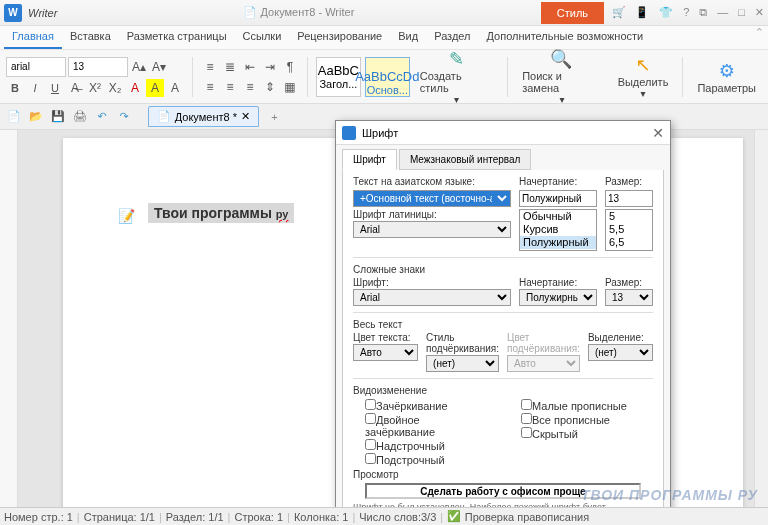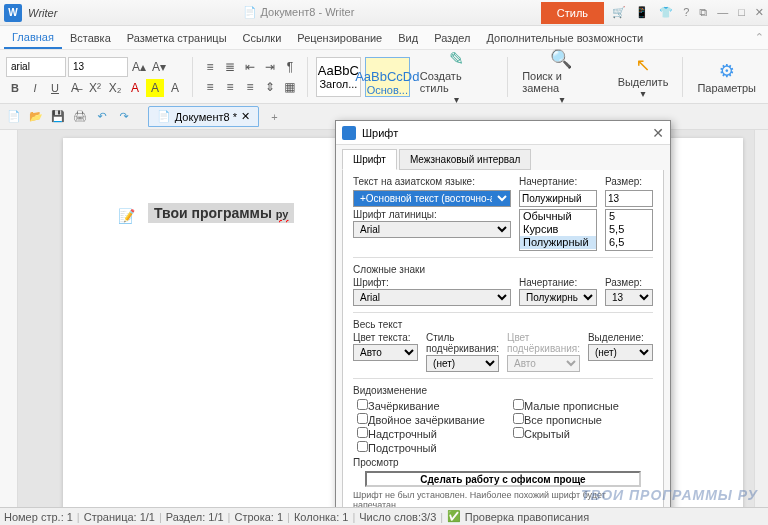--- a/index.html
+++ b/index.html
@@ -6,21 +6,21 @@
 body { width: 768px; height: 525px; background: #fff; position: relative; overflow: hidden; }
 
 .titlebar { height: 26px; background: linear-gradient(#f8f8f8,#eee); display: flex; align-items: center; padding: 0 4px; border-bottom: 1px solid #ddd; }
 .titlebar .app-icon { width: 18px; height: 18px; background: #2b7cd3; color: #fff; display: flex; align-items: center; justify-content: center; font-weight: bold; font-size: 10px; border-radius: 2px; }
 .titlebar .title { margin-left: 6px; color: #444; font-style: italic; }
 .titlebar .spacer { flex: 1; text-align: center; color: #888; }
 .titlebar .login-btn { background: #e55a2b; color: #fff; padding: 5px 16px; font-size: 11px; border: none; cursor: pointer; }
 .titlebar .win-controls { display: flex; margin-left: 8px; gap: 10px; color: #888; }
 .titlebar .win-controls span { cursor: pointer; }
 
-.menubar { height: 24px; display: flex; align-items: center; padding: 0 4px; background: #fafafa; border-bottom: 1px solid #e5e5e5; }
+.menubar { height: 24px; display: flex; padding: 0 4px; background: #fafafa; border-bottom: 1px solid #e5e5e5; }
 .menubar .tab { padding: 4px 8px; color: #444; cursor: pointer; }
 .menubar .tab.active { color: #2b7cd3; border-bottom: 2px solid #2b7cd3; }
 
 .ribbon { height: 54px; background: #f7f7f7; border-bottom: 1px solid #ddd; display: flex; align-items: center; padding: 2px 6px; gap: 4px; }
 .ribbon input[type=text] { height: 20px; width: 60px; border: 1px solid #ccc; padding: 0 4px; font-size: 10px; }
 .ribbon .fsize { width: 32px; }
 .ribbon .sep { width: 1px; height: 40px; background: #ddd; margin: 0 4px; }
 .ribbon .btn-ico { width: 18px; height: 18px; display: inline-flex; align-items: center; justify-content: center; color: #555; cursor: pointer; font-size: 12px; }
 .ribbon .style-box { width: 45px; height: 40px; border: 1px solid #ccc; background: #fff; font-size: 9px; display: flex; flex-direction: column; align-items: center; justify-content: center; cursor: pointer; }
 .ribbon .style-box .preview { font-size: 13px; }
@@ -58,21 +58,21 @@
 .dlg-col.md { flex: 0 0 78px; }
 .dlg-body label { font-size: 10px; color: #333; display: block; margin-bottom: 1px; }
 .dlg-body select, .dlg-body input { width: 100%; height: 17px; border: 1px solid #999; font-size: 10px; padding: 0 2px; }
 .dlg-body select.hl { background: #2b7cd3; color: #fff; }
 .listbox { border: 1px solid #999; height: 42px; font-size: 10px; overflow: hidden; }
 .listbox div { padding: 0 3px; line-height: 13px; }
 .listbox .sel { background: #cde4f7; }
 .section-label { font-size: 10px; color: #333; margin: 2px 0; }
 .checks { display: flex; gap: 12px; }
 .checks .col { flex: 1; }
-.chk { display: flex; align-items: center; gap: 4px; font-size: 10px; margin: 1px 4px; }
+.chk { display: flex; align-items: center; gap: 4px; font-size: 10px; margin: 1px 12px; }
 .chk input { width: 11px; height: 11px; }
 .preview-box { border: 2px inset #ccc; height: 16px; display: flex; align-items: center; justify-content: center; margin: 3px 12px; font-size: 10px; font-weight: bold; }
 .dlg-note { font-size: 9px; color: #666; margin: 3px 0; }
 
 .watermark { position: absolute; right: 10px; bottom: 22px; font-size: 14px; font-weight: bold; font-style: italic; color: rgba(100,130,180,.5); letter-spacing: 1px; }
 .scroll-r { position: absolute; right: 0; top: 130px; bottom: 18px; width: 14px; background: #f0f0f0; border-left: 1px solid #ddd; }
 </style>
 </head>
 <body>
 

